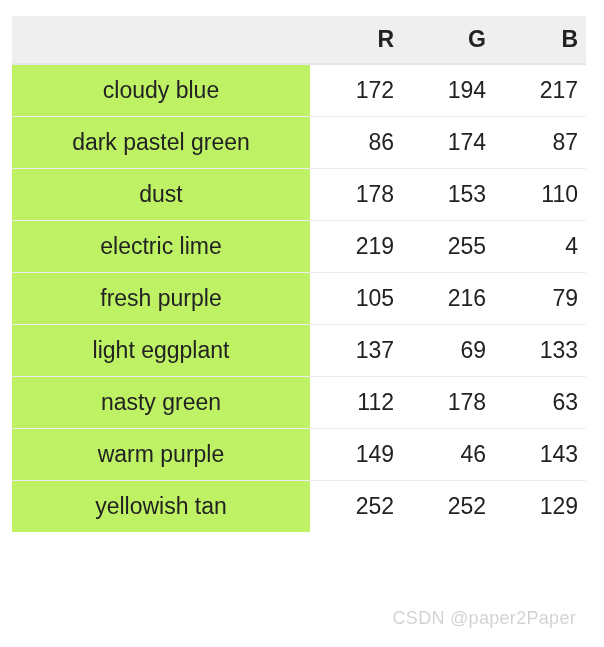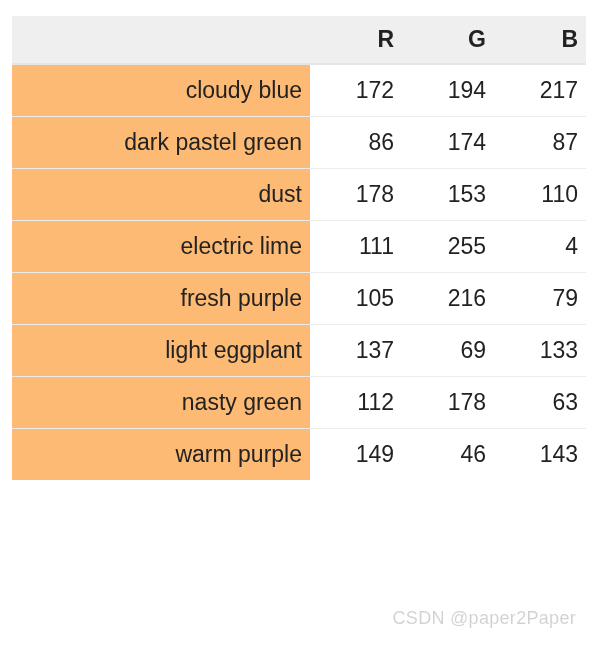--- a/index.html
+++ b/index.html
@@ -23,23 +23,23 @@
     background: #efefef;
     font-weight: 700;
     text-align: right;
     padding: 10px 8px;
     border-bottom: 2px solid #e6e6e6;
   }
   thead th.name { min-width: 260px; }
   thead th.num  { width: 76px; }
   tbody th {
     font-weight: 400;
-    text-align: right;
+    text-align: center;
     padding: 12px 8px;
-    background: #fdba74;
+    background: #bef264;
     border-bottom: 1px solid #ececec;
   }
   tbody td {
     text-align: right;
     padding: 12px 8px;
     border-bottom: 1px solid #ececec;
     font-variant-numeric: tabular-nums;
   }
   tbody tr:last-child th,
   tbody tr:last-child td {
@@ -90,21 +90,21 @@
           <td>87</td>
         </tr>
         <tr>
           <th>dust</th>
           <td>178</td>
           <td>153</td>
           <td>110</td>
         </tr>
         <tr>
           <th>electric lime</th>
-          <td>111</td>
+          <td>219</td>
           <td>255</td>
           <td>4</td>
         </tr>
         <tr>
           <th>fresh purple</th>
           <td>105</td>
           <td>216</td>
           <td>79</td>
         </tr>
         <tr>
@@ -118,17 +118,23 @@
           <td>112</td>
           <td>178</td>
           <td>63</td>
         </tr>
         <tr>
           <th>warm purple</th>
           <td>149</td>
           <td>46</td>
           <td>143</td>
         </tr>
+        <tr>
+          <th>yellowish tan</th>
+          <td>252</td>
+          <td>252</td>
+          <td>129</td>
+        </tr>
       </tbody>
     </table>
   </div>
   <div class="watermark">CSDN @paper2Paper</div>
 </div>
 
 </body></html>

